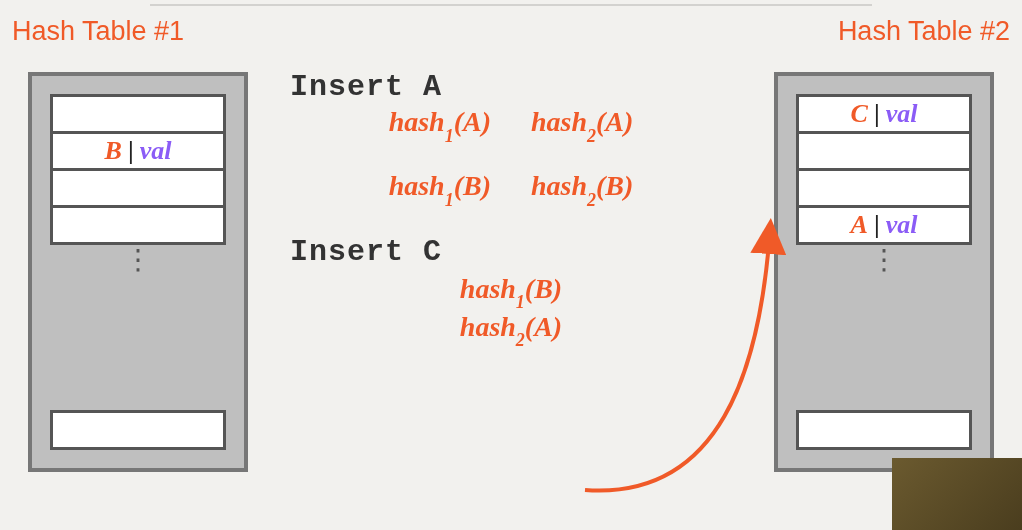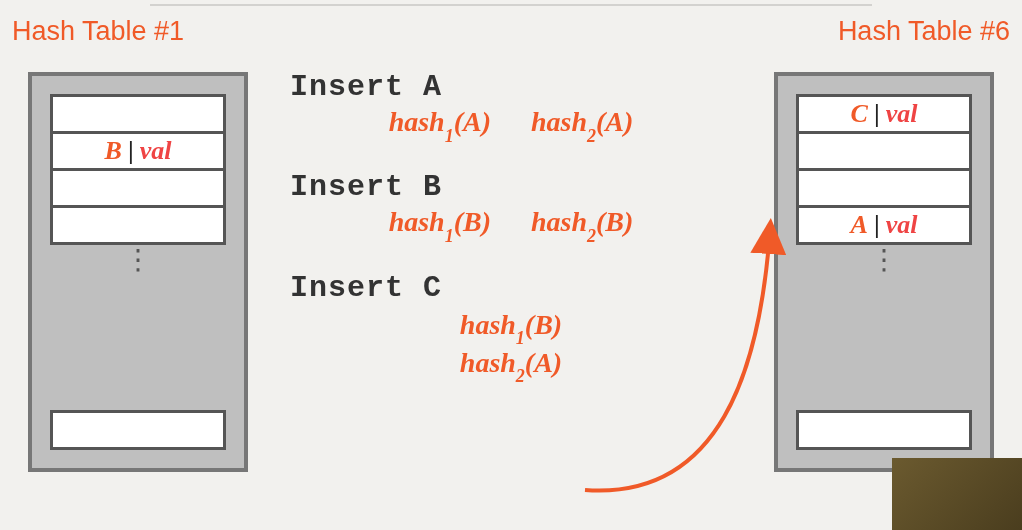--- a/index.html
+++ b/index.html
@@ -90,21 +90,21 @@
     font-style: italic;
     font-weight: bold;
     font-size: 26px;
     color: #222;
     display: flex;
     align-items: baseline;
     gap: 2px;
   }
   .kv .key { color: #f05a28; }
   .kv .pipe { color: #222; margin: 0 4px; font-style: normal; font-weight: 700;}
-  .kv .val { color: #ef4444; }
+  .kv .val { color: #8b5cf6; }
 
   .center-col {
     position: absolute;
     left: 290px;
     right: 290px;
     top: 70px;
   }
   .op {
     margin-bottom: 28px;
   }
@@ -152,21 +152,21 @@
     height: 72px;
     background: linear-gradient(135deg, #6b5a2f, #4a3d1e);
   }
 </style>
 </head>
 <body>
 
 <div class="hr"></div>
 
 <div class="title title-left">Hash Table #1</div>
-<div class="title title-right">Hash Table #6</div>
+<div class="title title-right">Hash Table #2</div>
 
 <div class="table-frame table-left">
   <div class="slots">
     <div class="slot">
         <span class="kv"></span>
       </div>
     <div class="slot">
         <span class="kv">
           <span class="key">B</span>
           <span class="pipe">|</span>
@@ -218,21 +218,20 @@
 <div class="center-col">
   <div class="op">
     <div class="op-title">Insert A</div>
     <div class="hash-row">
       <span class="hash-term">hash<span class="sub">1</span><span class="paren">(A)</span></span>
       <span class="hash-term">hash<span class="sub">2</span><span class="paren">(A)</span></span>
     </div>
   </div>
 
   <div class="op">
-    <div class="op-title">Insert B</div>
     <div class="hash-row">
       <span class="hash-term">hash<span class="sub">1</span><span class="paren">(B)</span></span>
       <span class="hash-term">hash<span class="sub">2</span><span class="paren">(B)</span></span>
     </div>
   </div>
 
   <div class="op" style="margin-bottom:12px">
     <div class="op-title">Insert C</div>
     <div class="hash-row">
     </div>

